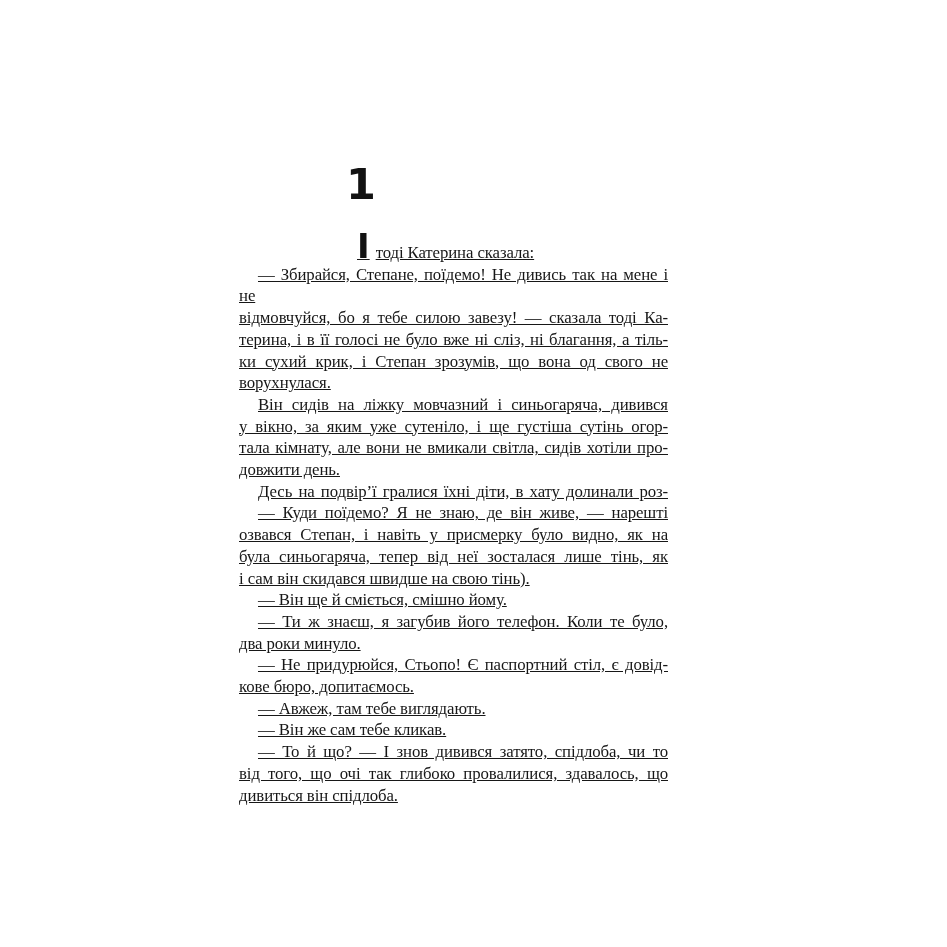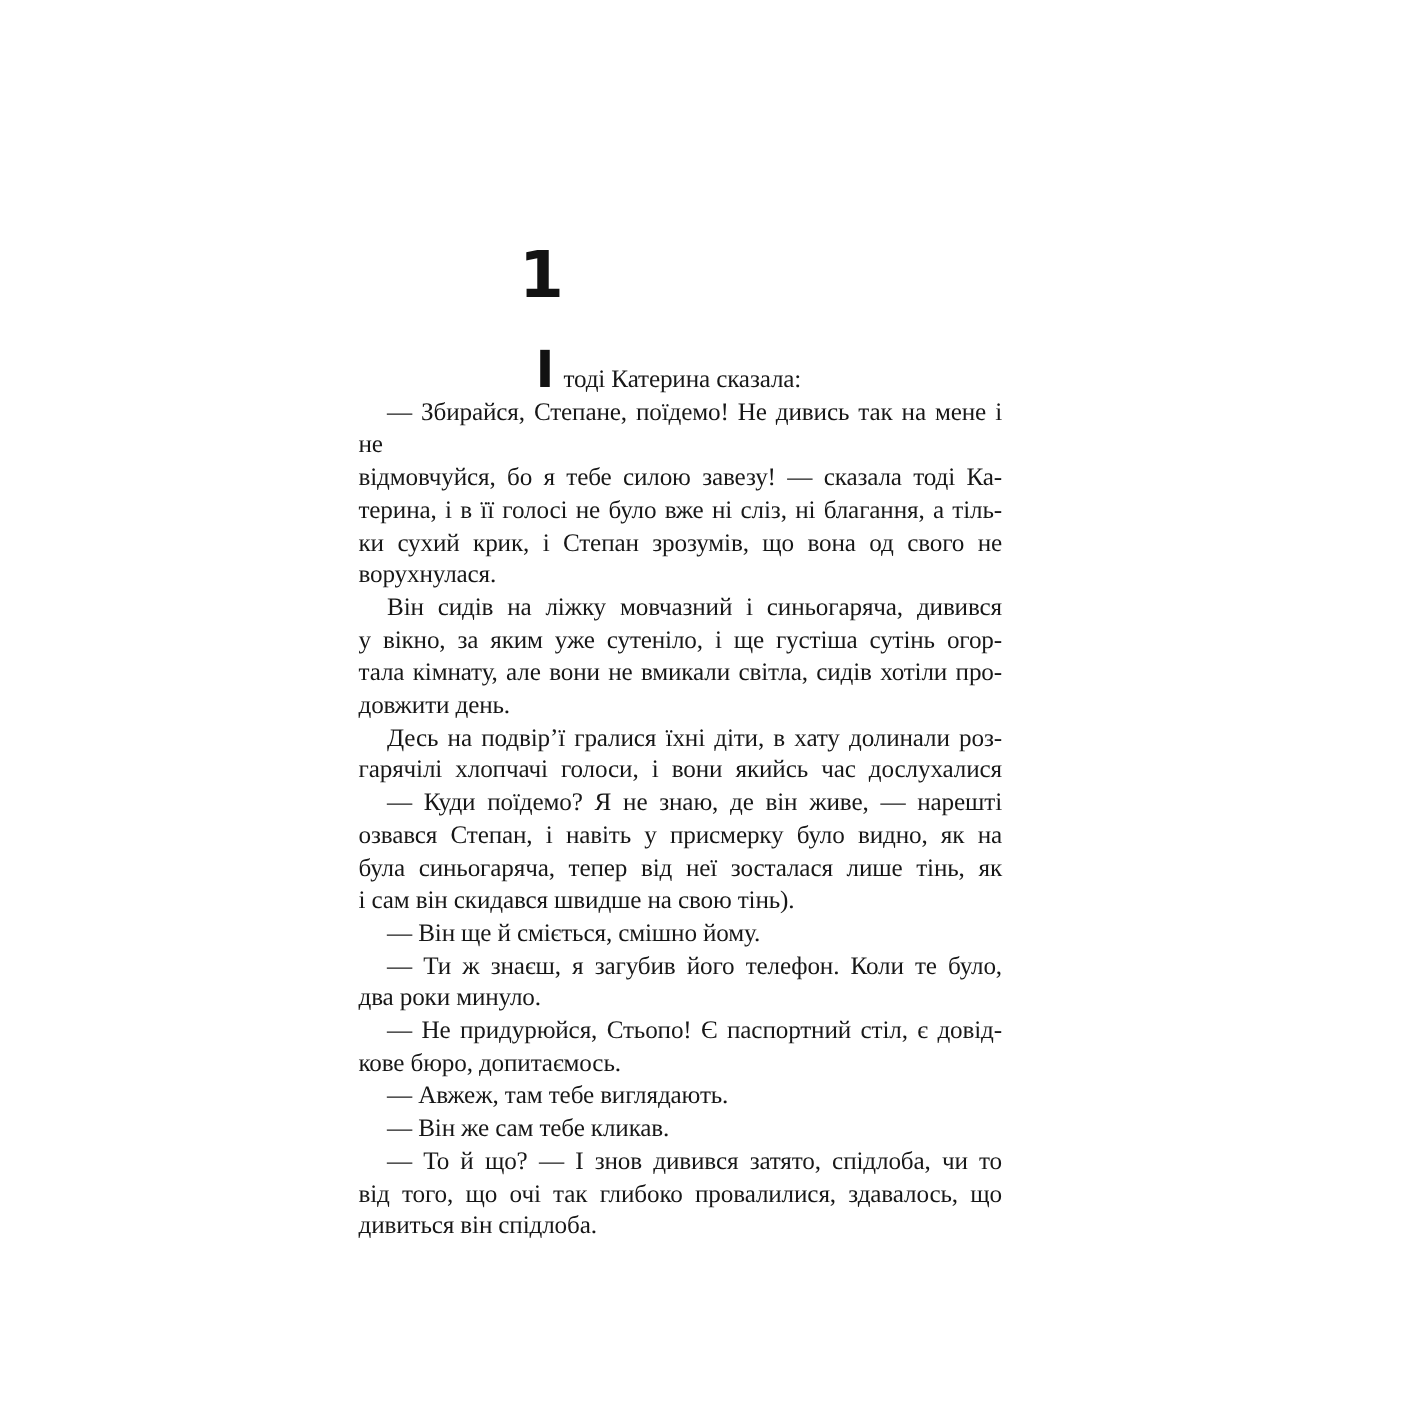--- a/index.html
+++ b/index.html
@@ -25,20 +25,21 @@
     letter-spacing: 0;
   }
   .text-block {
     position: absolute;
     left: 239px; top: 242px;
     width: 429px;
     font-size: 16.8px;
     line-height: 21.7px;
     letter-spacing: -0.1px;
     color: #171717;
+    text-decoration: underline;
   }
   .lead {
     margin: 0;
     padding-left: 118px;
     white-space: nowrap;
   }
   .initial {
     font-family: "DejaVu Sans", sans-serif;
     font-weight: bold;
     font-size: 34px;
@@ -68,21 +69,20 @@
         <div class="line first">— Збирайся, Степане, поїдемо! Не дивись так на мене і не</div>
         <div class="line">відмовчуйся, бо я тебе силою завезу! — сказала тоді Ка-</div>
         <div class="line">терина, і в її голосі не було вже ні сліз, ні благання, а тіль-</div>
         <div class="line">ки сухий крик, і Степан зрозумів, що вона од свого не</div>
         <div class="line last">ворухнулася.</div>
         <div class="line first">Він сидів на ліжку мовчазний і синьогаряча, дивився</div>
         <div class="line">у вікно, за яким уже сутеніло, і ще густіша сутінь огор-</div>
         <div class="line">тала кімнату, але вони не вмикали світла, сидів хотіли про-</div>
         <div class="line last">довжити день.</div>
         <div class="line first">Десь на подвір’ї гралися їхні діти, в хату долинали роз-</div>
-        <div class="line">гарячілі хлопчачі голоси, і вони якийсь час дослухалися</div>
         <div class="line first">— Куди поїдемо? Я не знаю, де він живе, — нарешті</div>
         <div class="line">озвався Степан, і навіть у присмерку було видно, як на</div>
         <div class="line">була синьогаряча, тепер від неї зосталася лише тінь, як</div>
         <div class="line last">і сам він скидався швидше на свою тінь).</div>
         <div class="line first last">— Він ще й сміється, смішно йому.</div>
         <div class="line first">— Ти ж знаєш, я загубив його телефон. Коли те було,</div>
         <div class="line last">два роки минуло.</div>
         <div class="line first">— Не придурюйся, Стьопо! Є паспортний стіл, є довід-</div>
         <div class="line last">кове бюро, допитаємось.</div>
         <div class="line first last">— Авжеж, там тебе виглядають.</div>

